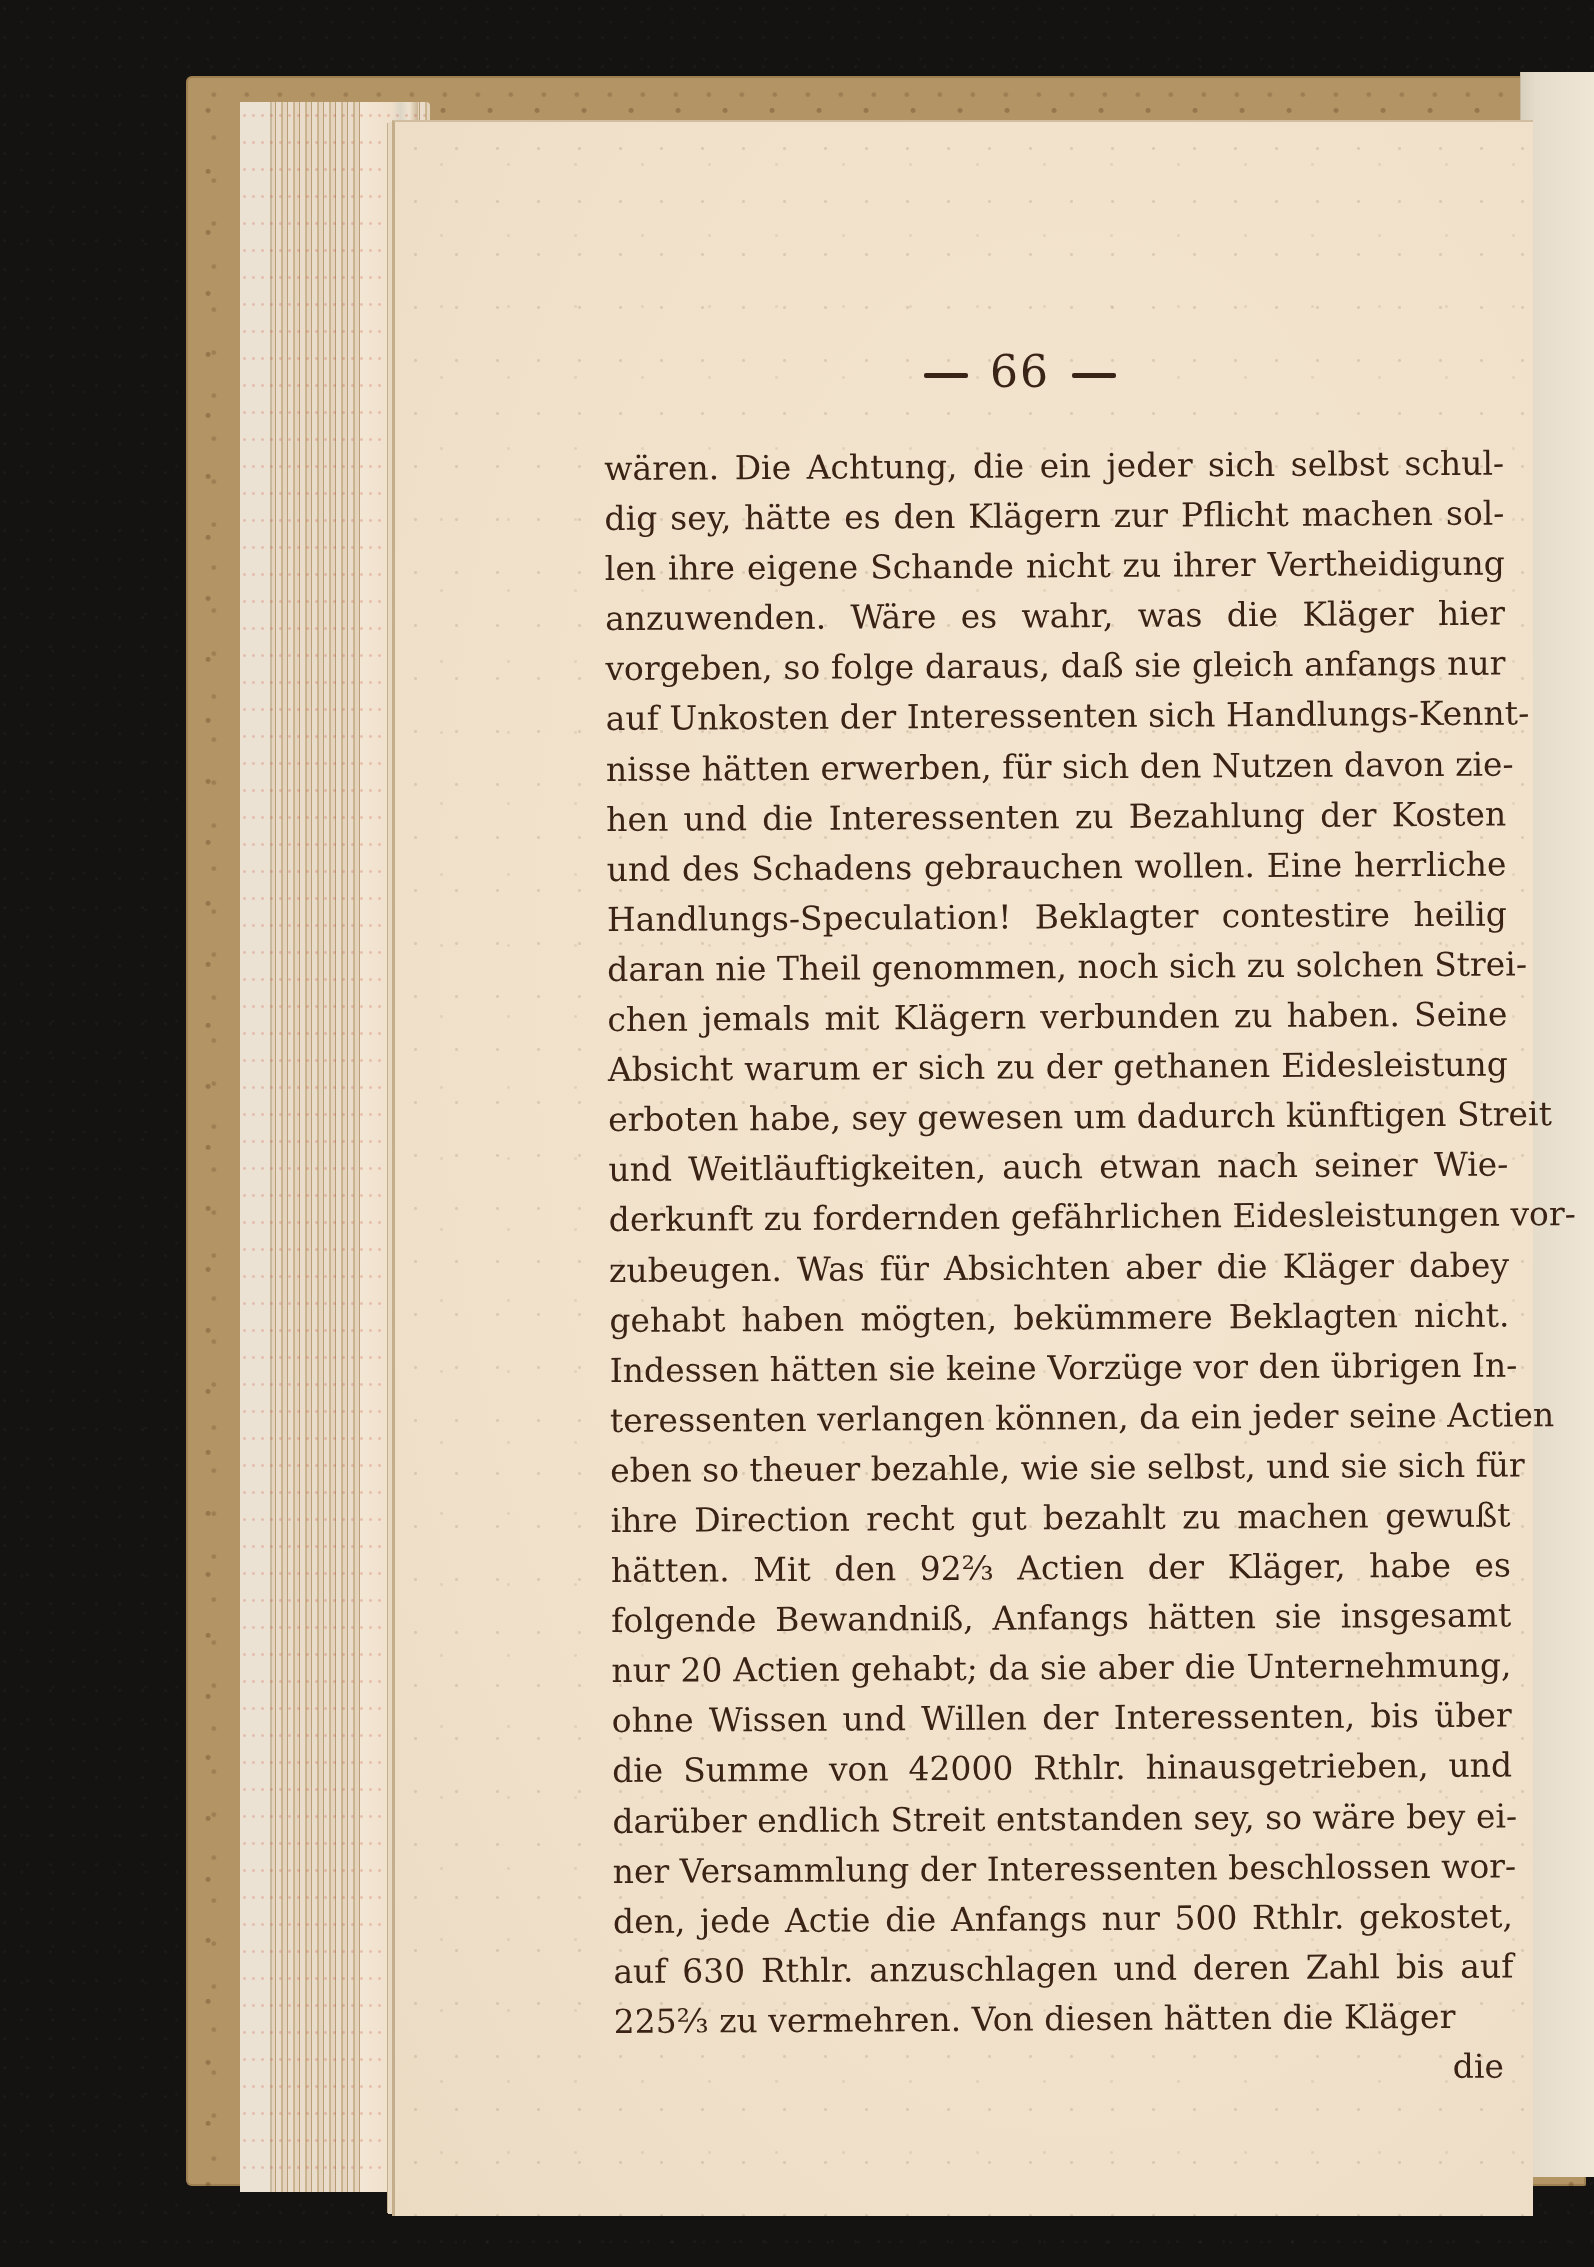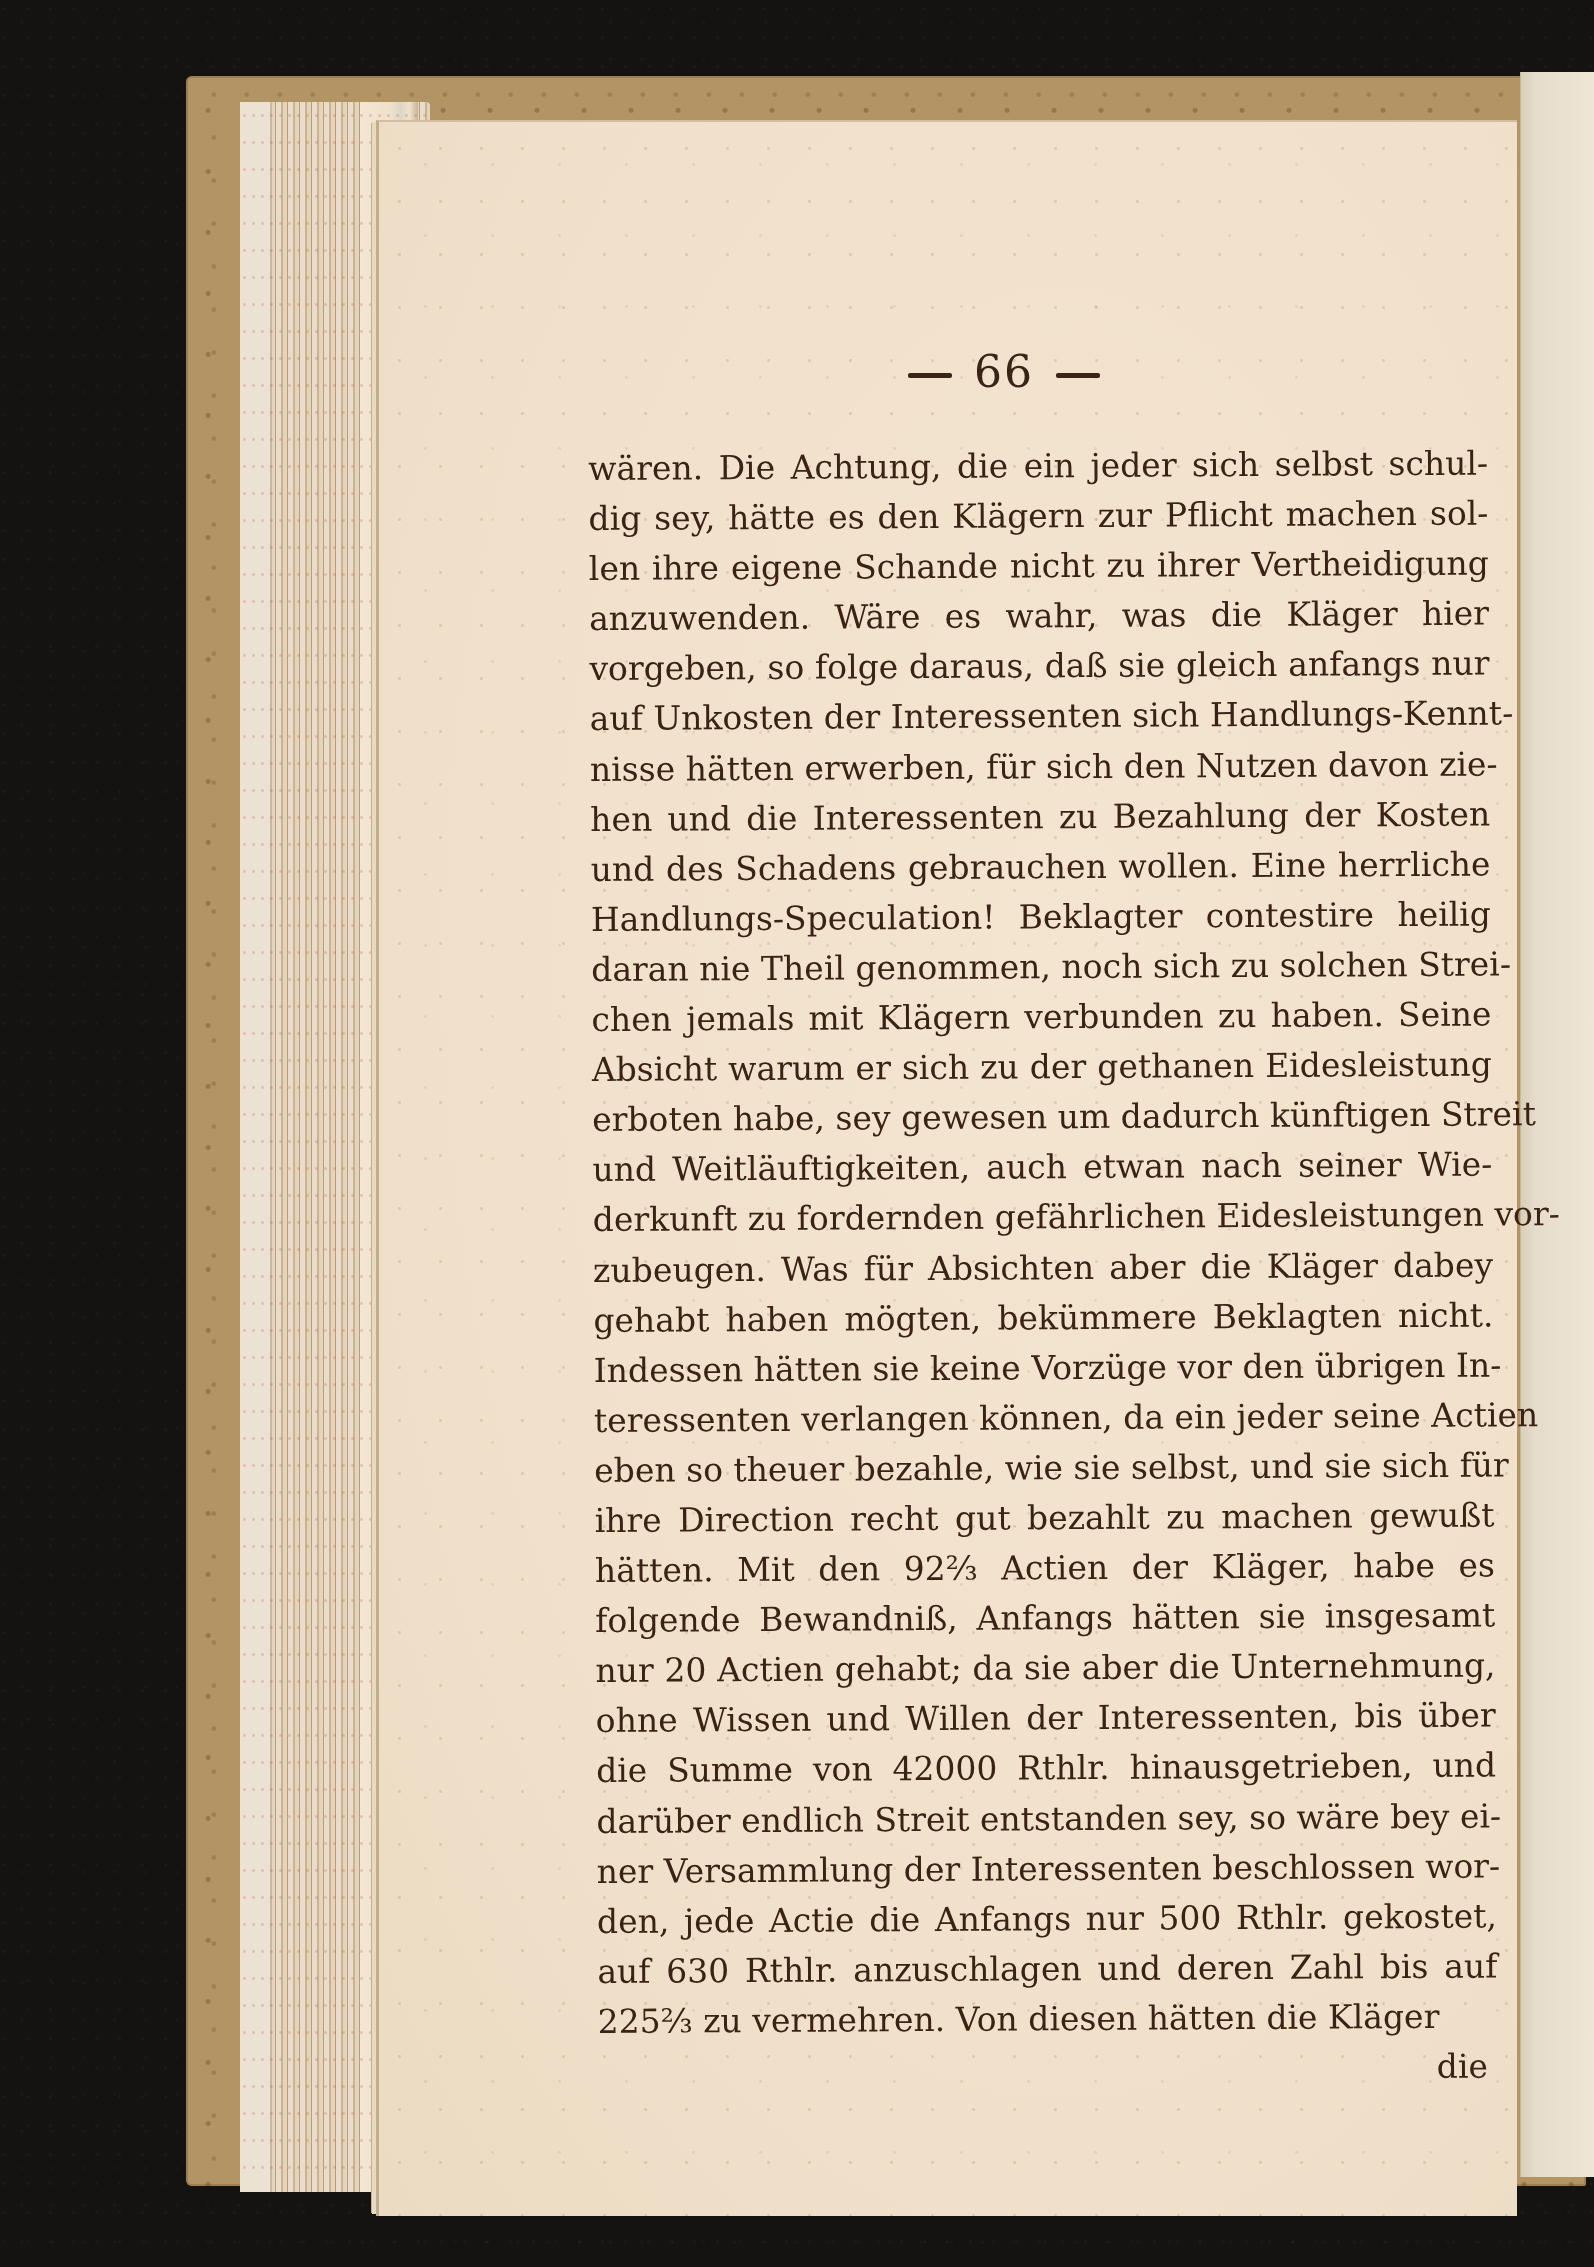--- a/index.html
+++ b/index.html
@@ -82,21 +82,21 @@
       left: 1520px;
       top: 72px;
       width: 74px;
       height: 2105px;
       background: linear-gradient(90deg, #d9cfbd 0%, #e6dccb 20%, #efe6d6 100%);
       border-left: 1px solid #c7b9a0;
     }
     
     .page {
       position: absolute;
-      left: 376px;
+      left: 392px;
       top: 120px;
       width: 1138px;
       height: 2094px;
       background:
         radial-gradient(ellipse at 60% 40%, #f4e5d0 0%, #f1e1cb 60%, #ecdbc3 100%);
       border-left: 3px solid #c4ad8a;
       border-top: 2px solid #d1bda0;
       box-shadow: -6px 0 0 -2px #e8d9c3, -8px 0 0 -3px #c5af8e;
       color: #3b2416;
     }

